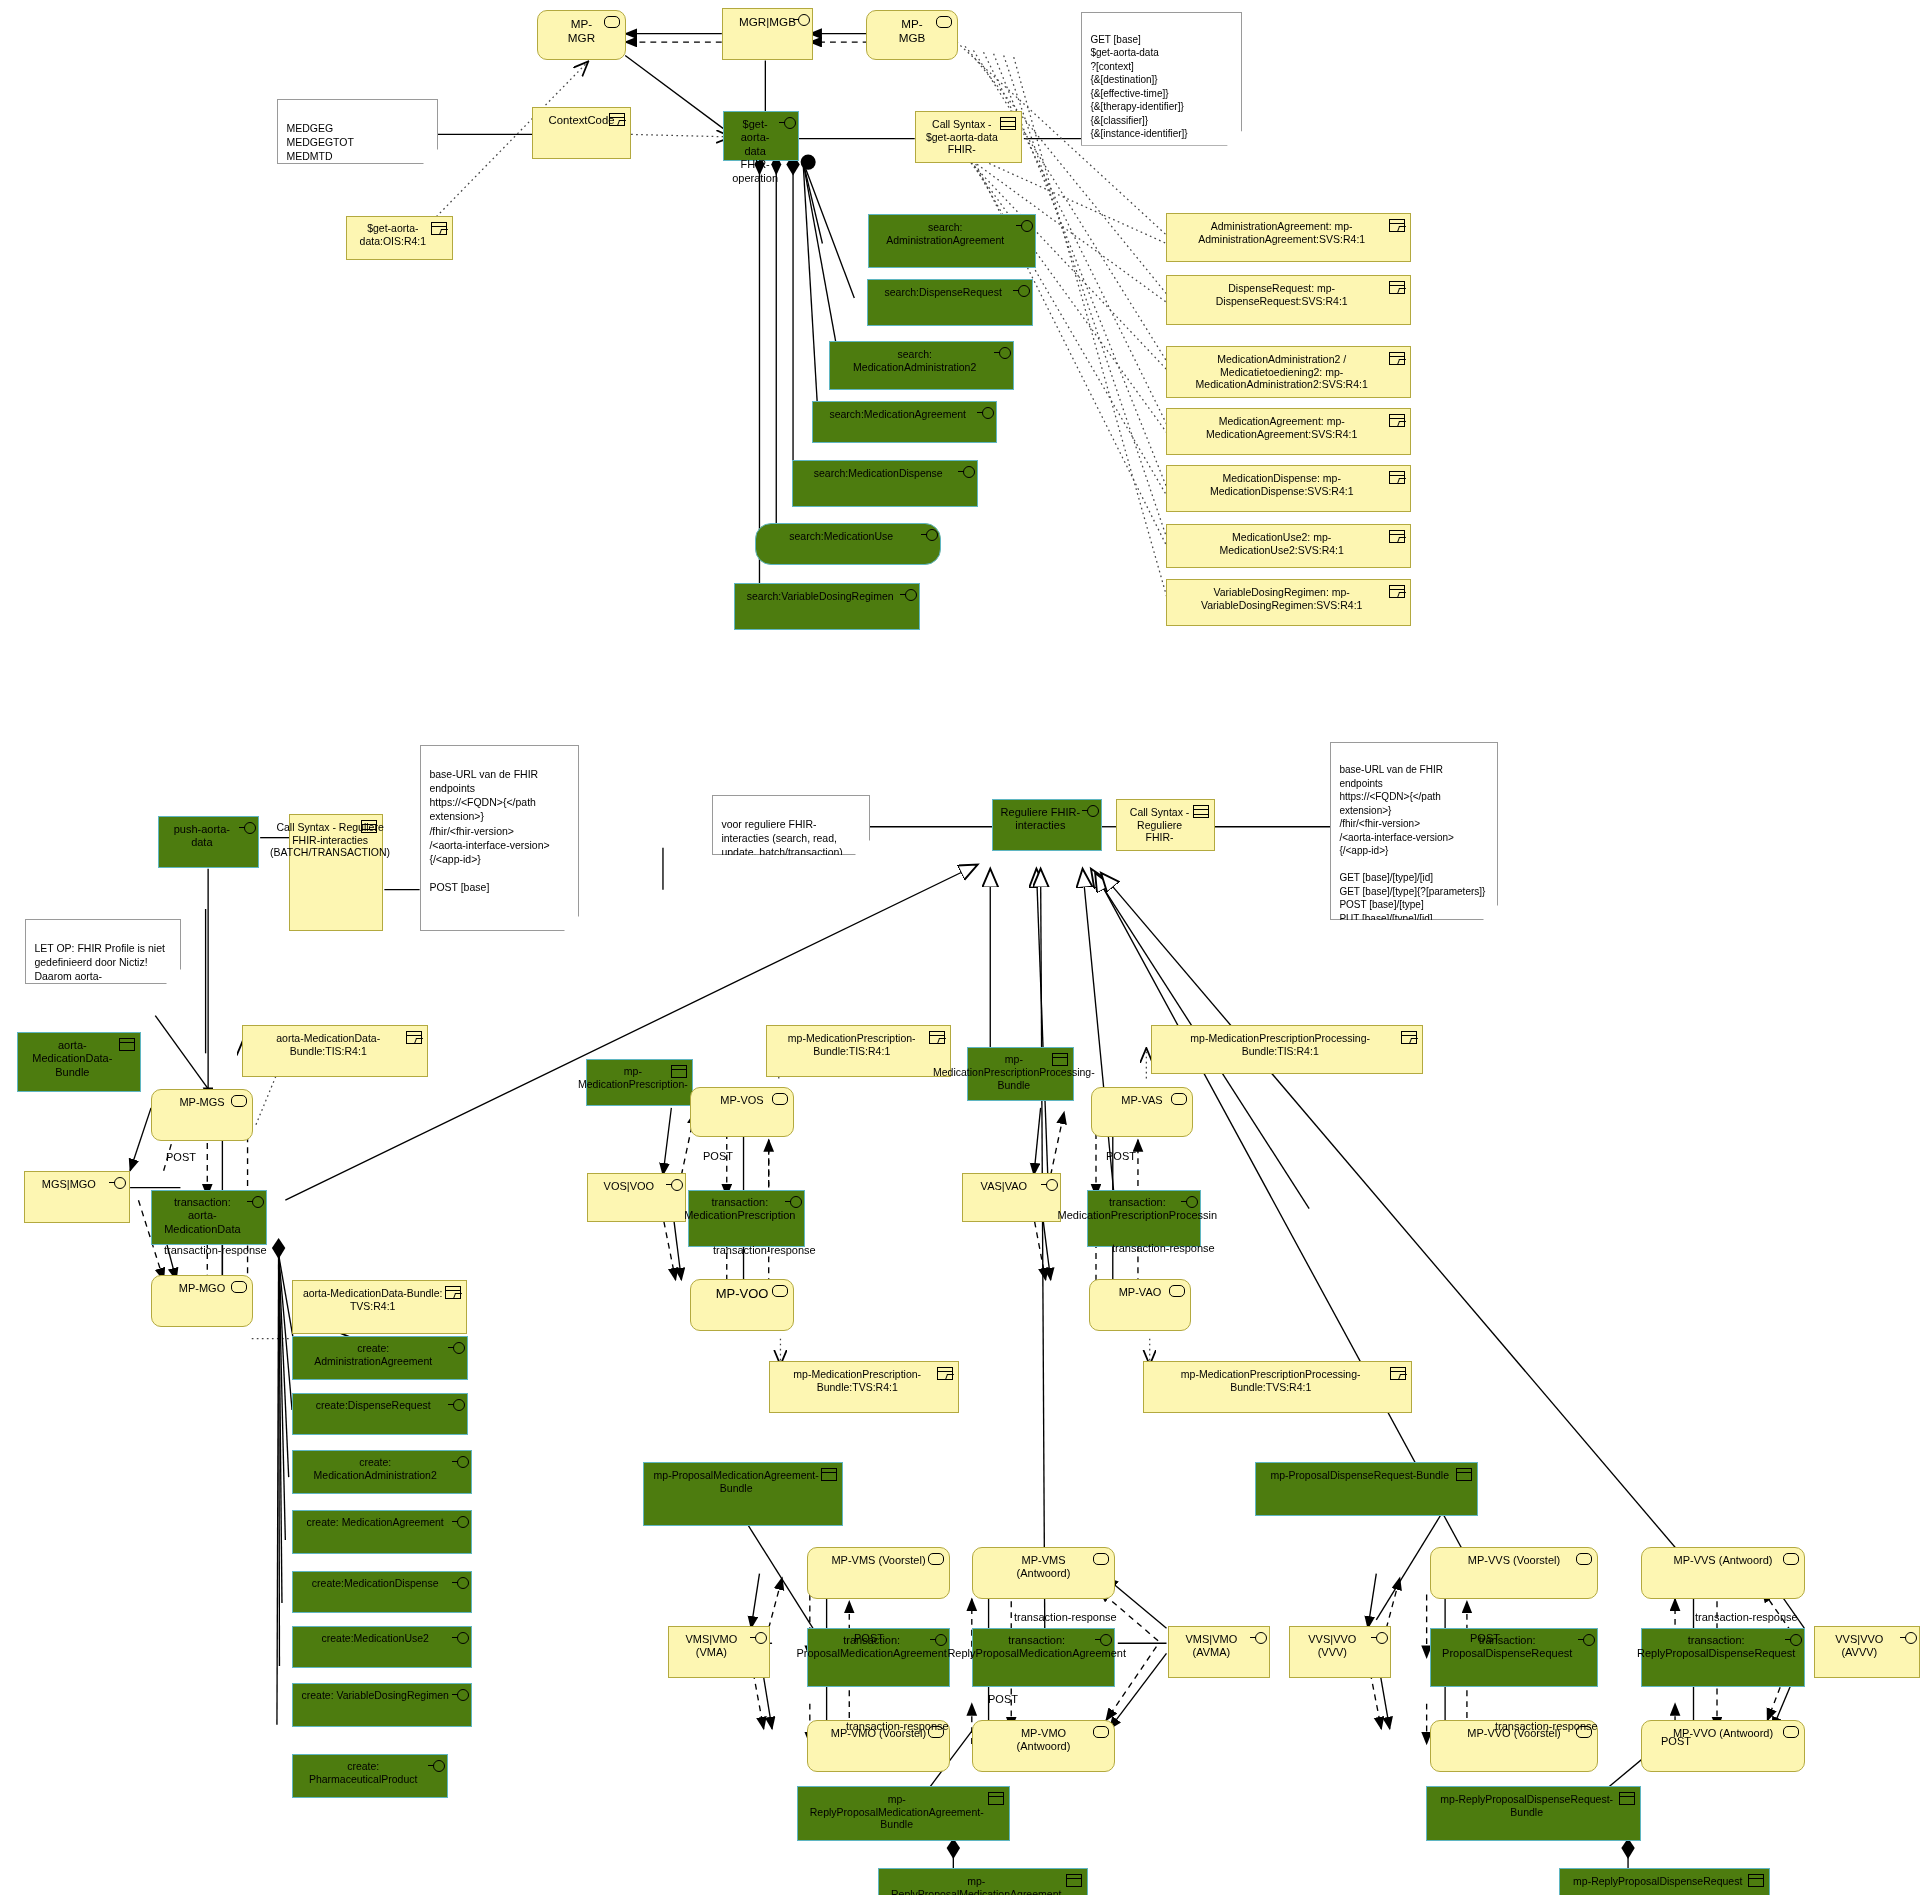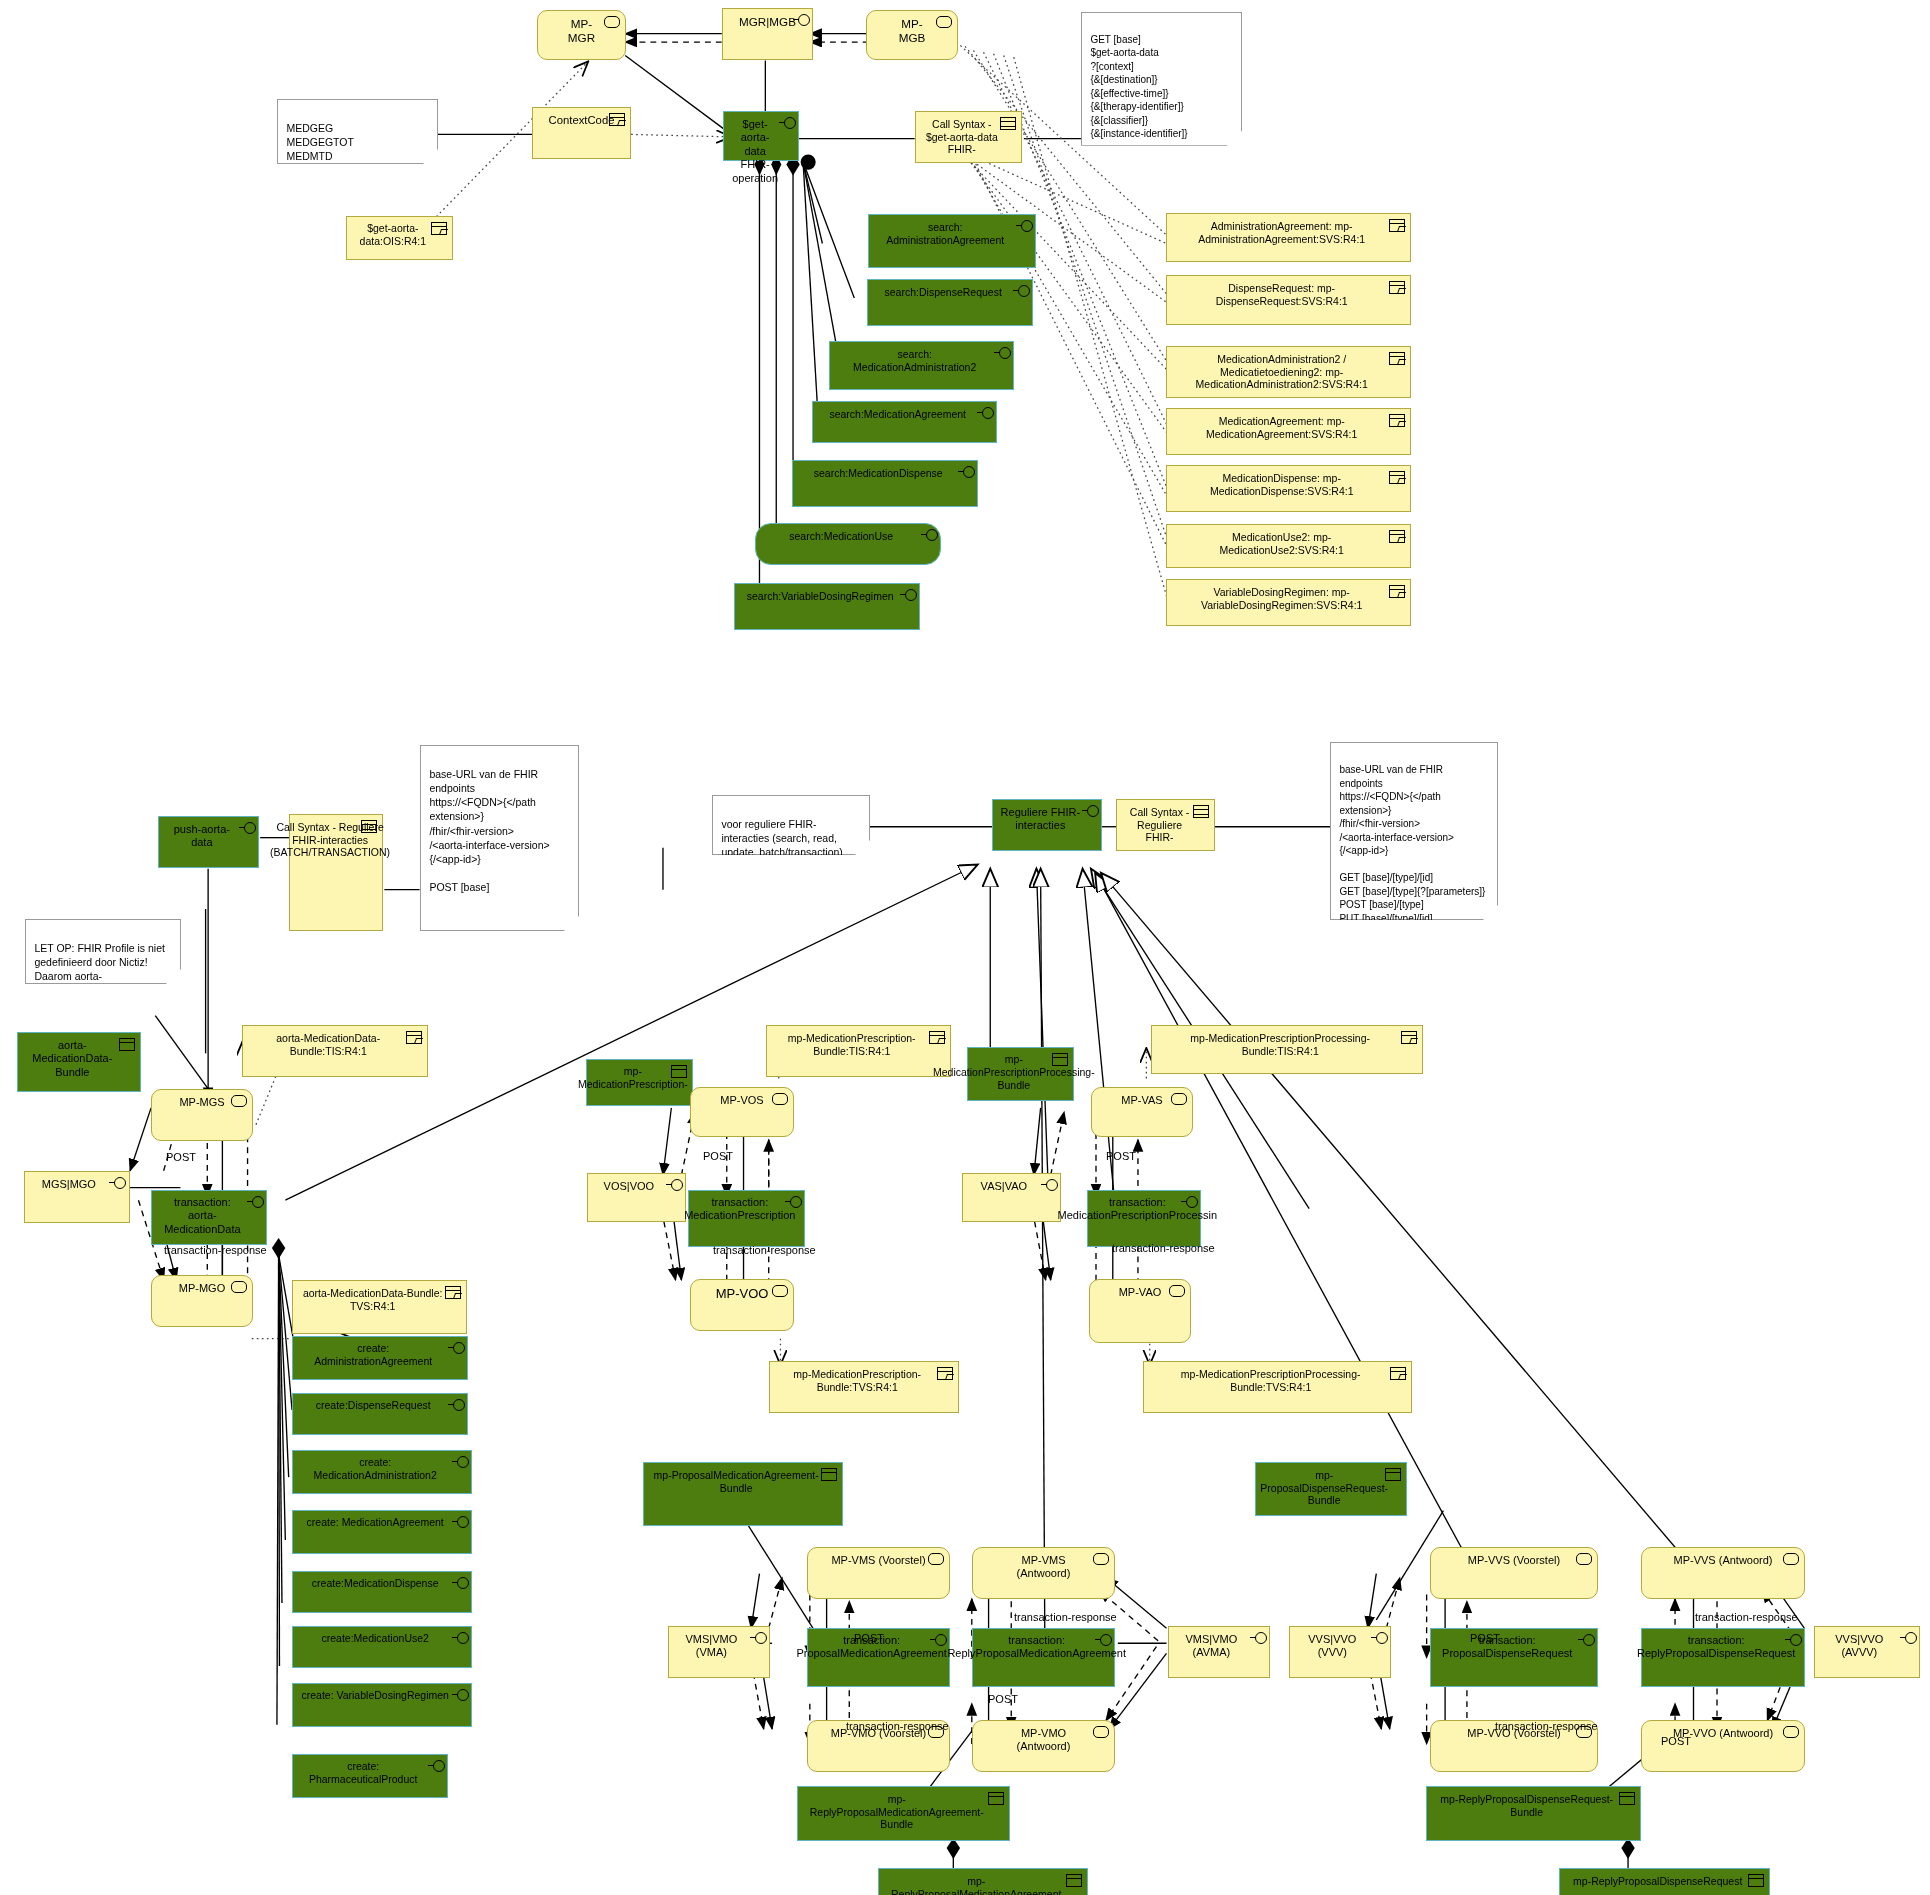--- a/index.html
+++ b/index.html
@@ -582,21 +582,21 @@
         <i class="circ"></i>
       </span>
   </div>
   <div class="node blue" style="left:1087px;top:1190px;width:114px;height:57px;font-size:11px;padding:5px 20px 3.4px 6.7px;">
     <span>transaction: MedicationPrescriptionProcessin</span>
     <span class="ic ic-iface">
         <i class="stick"></i>
         <i class="circ"></i>
       </span>
   </div>
-  <div class="node yellow rounded" style="left:1089px;top:1279px;width:102px;height:64px;font-size:11px;">
+  <div class="node yellow rounded" style="left:1089px;top:1279px;width:102px;height:52px;font-size:11px;">
     <span>MP-VAO</span>
     <span class="ic-app"></span>
   </div>
   <div class="node yellow" style="left:1143px;top:1361px;width:269px;height:52px;font-size:10.5px;padding:5.9px 22px 3.4px 8.4px;">
     <span>mp-MedicationPrescriptionProcessing-Bundle:TVS:R4:1</span>
     <span class="ic-busobj"></span>
   </div>
   <span class="lbl" style="left:1106px;top:1150px;">POST</span>
   <span class="lbl" style="left:1112px;top:1242px;">transaction-response</span>
 
@@ -658,21 +658,21 @@
   <div class="node blue" style="left:878px;top:1868px;width:210px;height:45px;font-size:10.5px;padding:5.9px 22px 3.4px 8.4px;">
     <span>mp-ReplyProposalMedicationAgreement</span>
     <span class="ic-dataobj"></span>
   </div>
 
   <span class="lbl" style="left:854px;top:1632px;">POST</span>
   <span class="lbl" style="left:846px;top:1720px;">transaction-response</span>
   <span class="lbl" style="left:1014px;top:1611px;">transaction-response</span>
   <span class="lbl" style="left:988px;top:1693px;">POST</span>
 
-  <div class="node blue" style="left:1255px;top:1462px;width:152px;height:54px;font-size:10.5px;padding:5.9px 22px 3.4px 8.4px;">
+  <div class="node blue" style="left:1255px;top:1462px;width:223px;height:54px;font-size:10.5px;padding:5.9px 22px 3.4px 8.4px;">
     <span>mp-ProposalDispenseRequest-Bundle</span>
     <span class="ic-dataobj"></span>
   </div>
 
   <div class="node yellow rounded" style="left:1430px;top:1547px;width:168px;height:52px;font-size:11px;">
     <span>MP-VVS (Voorstel)</span>
     <span class="ic-app"></span>
   </div>
   <div class="node yellow" style="left:1289px;top:1626px;width:102px;height:52px;font-size:11px;padding:5.9px 22px 3.4px 6.7px;">
     <span>VVS|VVO (VVV)</span>

